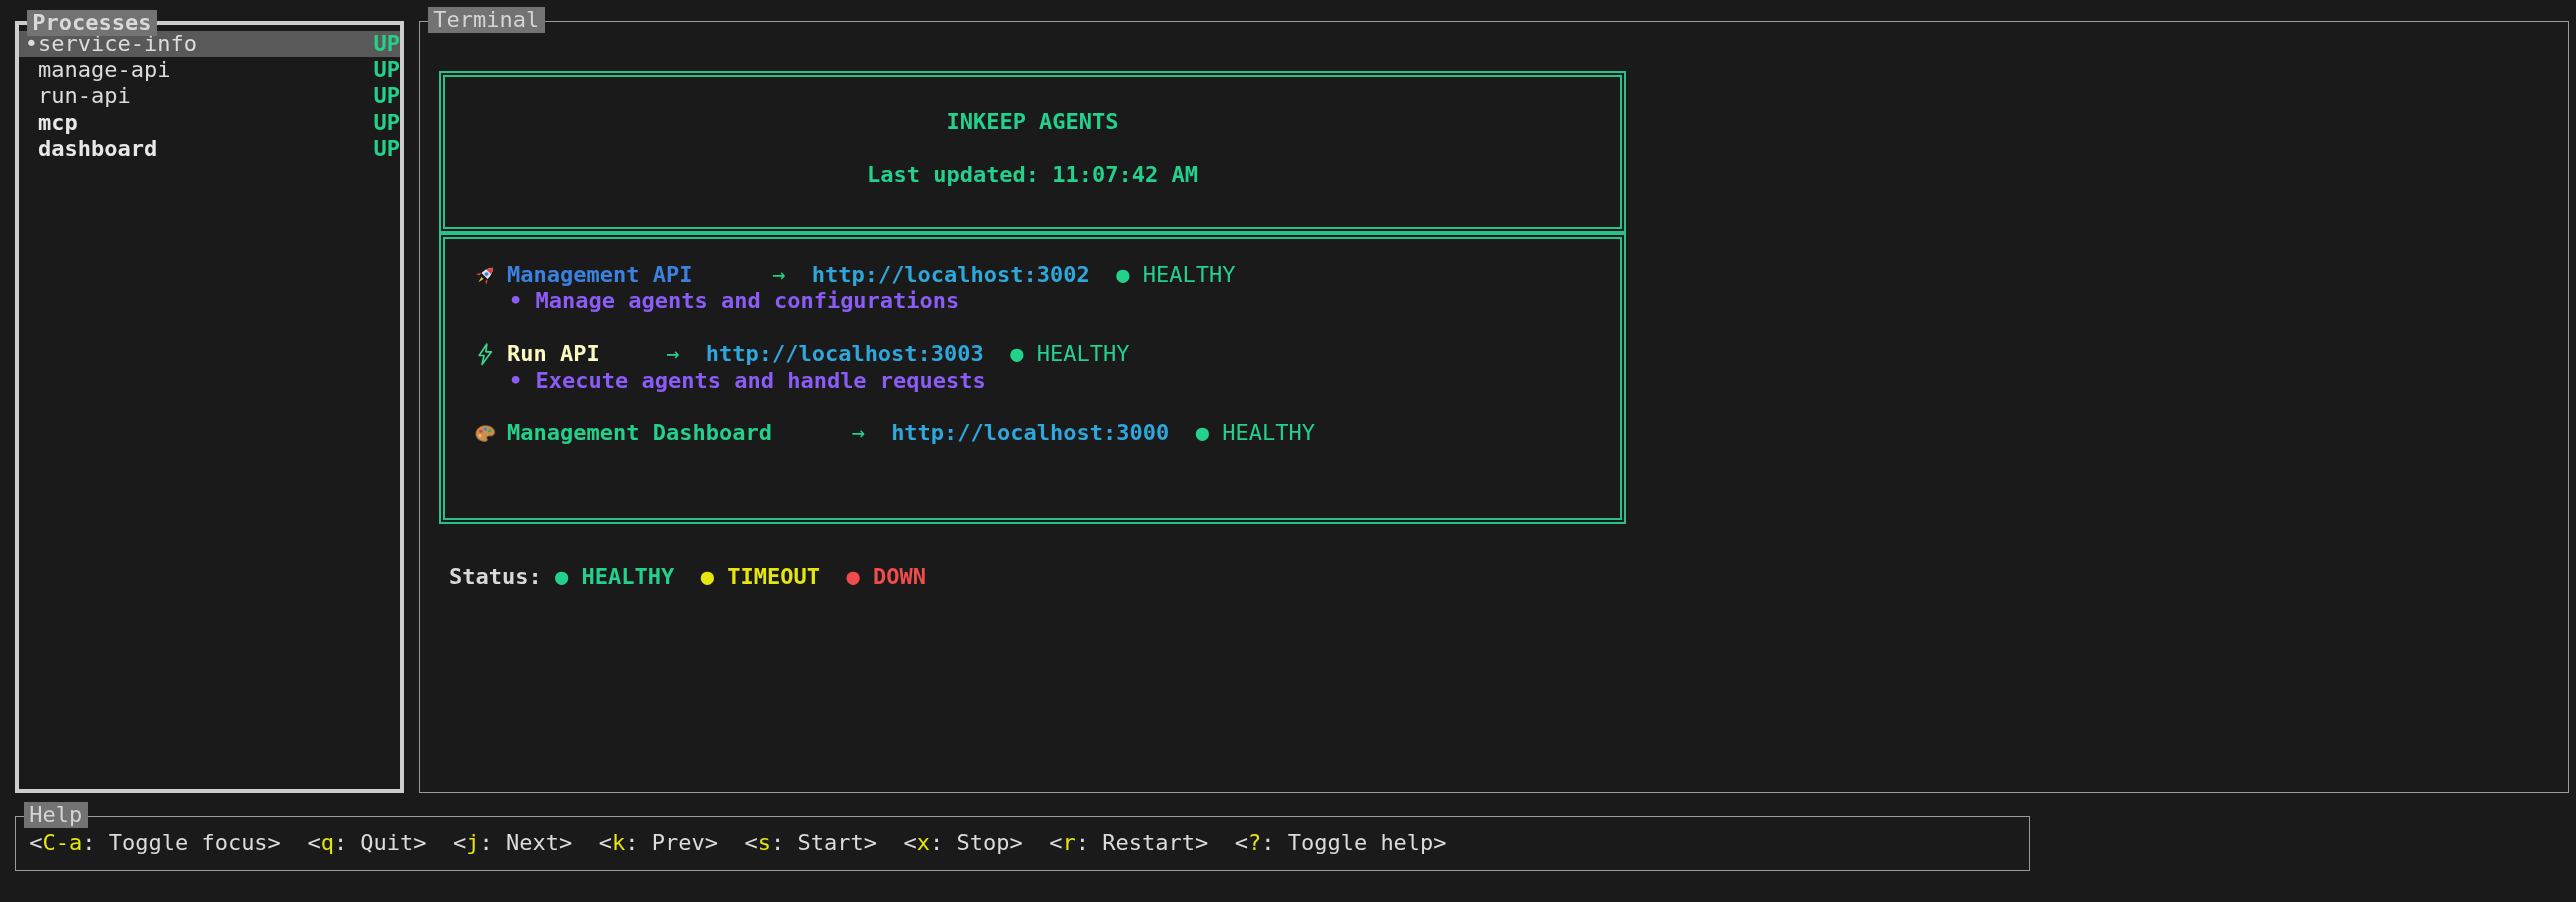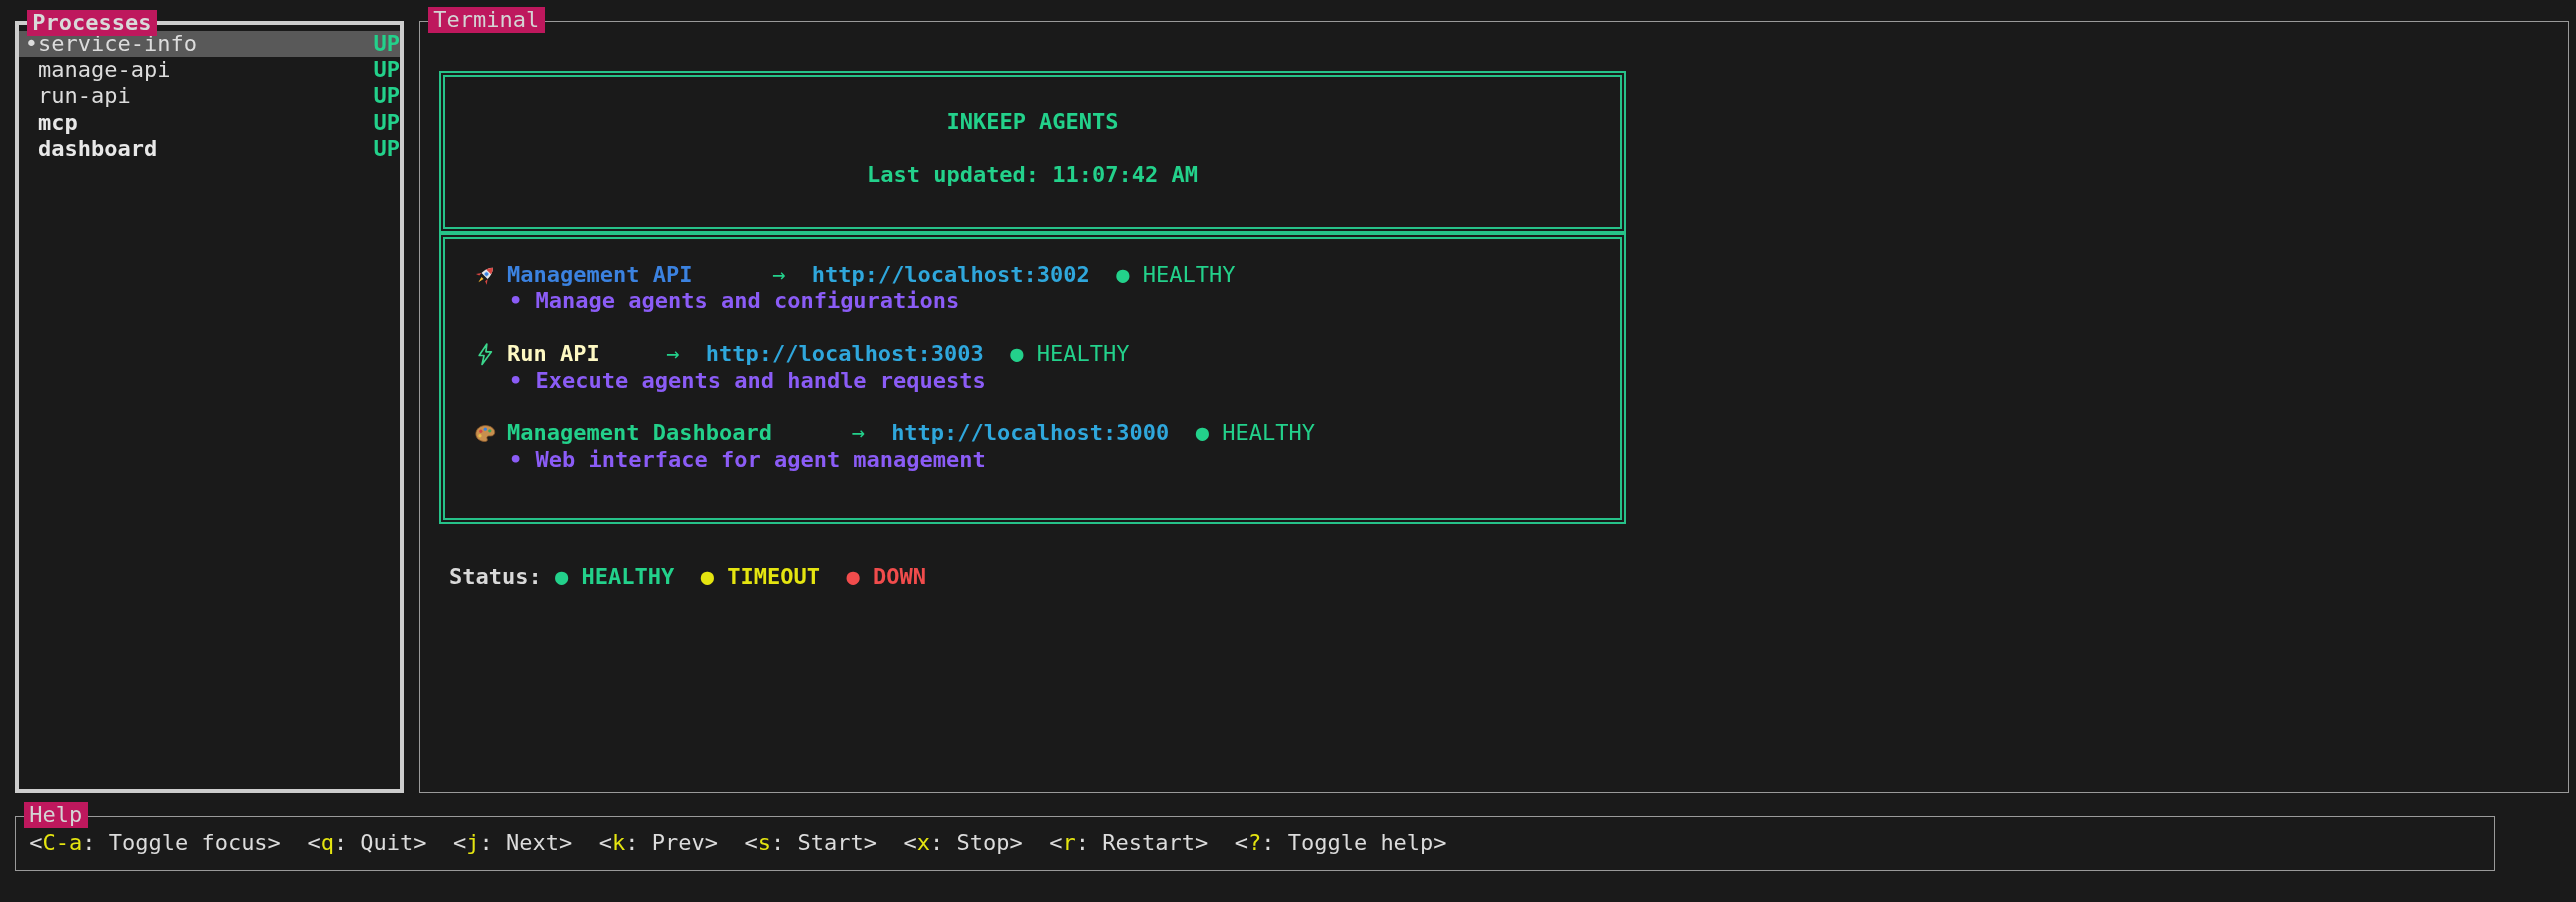--- a/index.html
+++ b/index.html
@@ -1,20 +1,20 @@
 <!DOCTYPE html>
 <html style="font-size:15px"><head>
 <meta charset="utf-8">
 <style>
   * { margin:0; padding:0; box-sizing:border-box; }
   html,body { width:2576px; height:903px; background:#1a1a1a; overflow:hidden; }
   body { font-family:"DejaVu Sans Mono","Liberation Mono",monospace; font-size:22px; line-height:26.4px; color:#d9d9d9; position:relative; }
 
   .panel { position:absolute; background:#1a1a1a; }
-  .panel-title { position:absolute; top:-15px; left:7.6px; padding:0 5.7px; background:#be185d; color:#d4d4d4; white-space:pre; }
+  .panel-title { position:absolute; top:-15px; left:7.6px; padding:0 5.7px; background:#737373; color:#d4d4d4; white-space:pre; }
   .panel-focused { border:4.7px solid #cdcdcd; }
   .panel-plain   { border:1.9px solid #9a9a9a; }
   .panel-focused > .panel-title { font-weight:bold; color:#d9d9d9; }
 
   
   #processes { left:15px; top:21px; width:389px; height:772px; }
   #process-list { margin-top:5.7px; }
   .proc-row { display:flex; align-items:flex-start; height:26.4px; padding-left:5.7px; white-space:pre; }
   .proc-row.selected { background:#595959; }
   .proc-name { flex:1; color:#dcdcdc; }
@@ -47,21 +47,21 @@
   .legend-label { font-weight:bold; }
 
   #tip-line { margin-left:29px; display:flex; align-items:center; white-space:pre; height:26.4px; }
   #tip-line .svc-icon { margin-right:13.2px; }
   .seg-bold-white { font-weight:bold; color:#d9d9d9; }
   .seg-bold-cyan  { font-weight:bold; color:#29b8db; }
   .seg-white      { color:#c8c8c8; }
   .seg-cyan       { color:#29b8db; }
 
   
-  #help { left:15px; top:816px; width:2480px; height:55px; }
+  #help { left:15px; top:816px; width:2015px; height:55px; }
   #help-items { display:flex; align-items:center; height:100%; padding-left:13.2px; white-space:pre; }
   .help-item { white-space:pre; color:#dcdcdc; }
   .help-key { color:#e5e510; }
 </style>
 </head>
 <body>
 
 <div id="processes" class="panel panel-focused">
   <span class="panel-title">Processes</span>
   <div id="process-list">
@@ -100,21 +100,20 @@
             </svg></span><span class="svc-name" style="color: #fef9c3;">Run API</span><span>     </span><span class="svc-arrow">→</span><span>  </span><span class="svc-url">http://localhost:3003</span><span>  </span><span class="svc-dot">●</span><span> </span><span class="svc-status">HEALTHY</span></div>
         <div class="svc-desc">• Execute agents and handle requests</div>
         <div class="svc-gap"></div>
         <div class="svc-line"><span class="svc-icon"><svg viewBox="0 0 24 24">
               <path d="M12 4.5 C6.8 4.5 2.8 8 2.8 12.6 C2.8 17 6.8 20 12 20 C13.3 20 14 19.3 14 18.3 C14 17.5 13.5 17.1 13.5 16.3 C13.5 15.3 14.3 14.6 15.4 14.6 L17.6 14.6 C19.7 14.6 21.2 13 21.2 11 C21.2 7.3 17 4.5 12 4.5 Z" fill="#c98f4e" stroke="#8a5a2b" stroke-width="0.8"></path>
               <circle cx="7.6" cy="10" r="1.6" fill="#d64541"></circle>
               <circle cx="12" cy="8" r="1.6" fill="#3b82e0"></circle>
               <circle cx="16.4" cy="9.6" r="1.6" fill="#3fa45b"></circle>
               <circle cx="6.8" cy="14.4" r="1.6" fill="#e5c04b"></circle>
             </svg></span><span class="svc-name" style="color: rgb(35, 209, 139);">Management Dashboard</span><span>      </span><span class="svc-arrow">→</span><span>  </span><span class="svc-url">http://localhost:3000</span><span>  </span><span class="svc-dot">●</span><span> </span><span class="svc-status">HEALTHY</span></div>
-        <div class="svc-desc">• Web interface for agent management</div>
       </div>
 
     <div id="status-line">
       <span id="status-label">Status:</span>
     <span> </span><span style="color: rgb(35, 209, 139);">●</span><span> </span><span class="legend-label" style="color: rgb(35, 209, 139);">HEALTHY</span><span> </span><span> </span><span style="color: rgb(229, 229, 16);">●</span><span> </span><span class="legend-label" style="color: rgb(229, 229, 16);">TIMEOUT</span><span> </span><span> </span><span style="color: rgb(241, 76, 76);">●</span><span> </span><span class="legend-label" style="color: rgb(241, 76, 76);">DOWN</span><span> </span></div>
 
 
   </div>
 </div>
 

